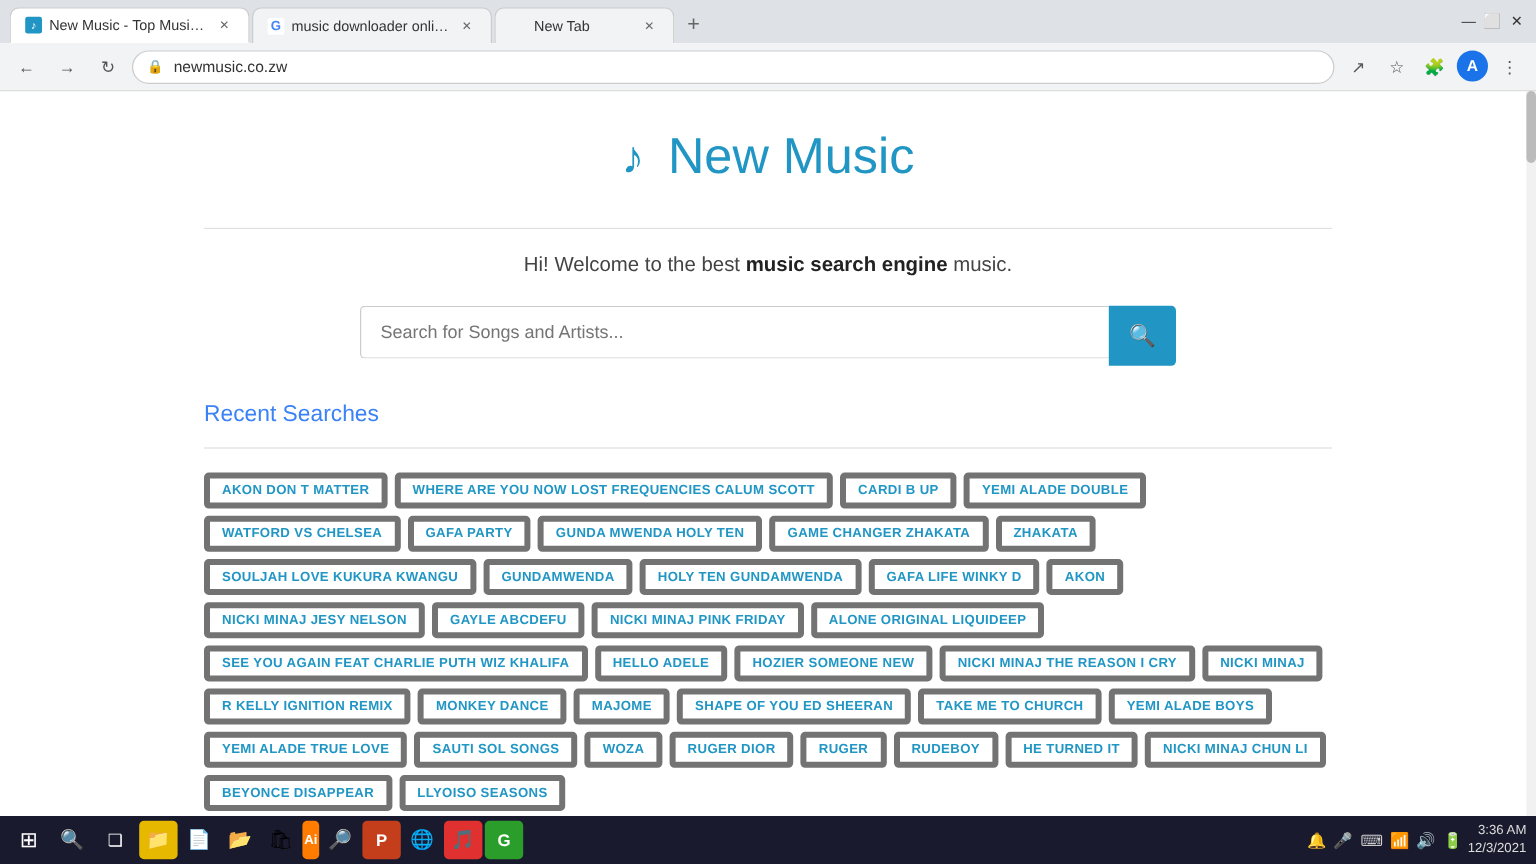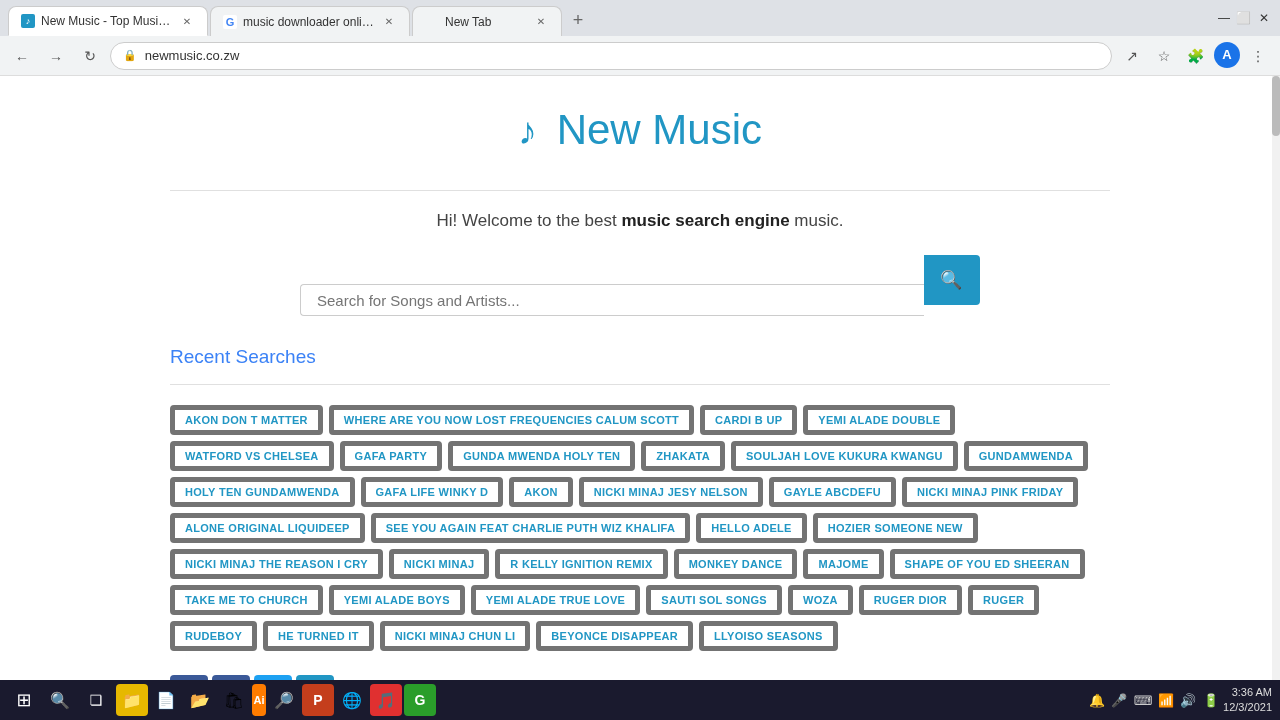--- a/index.html
+++ b/index.html
@@ -171,29 +171,28 @@
     .welcome-text strong { font-weight: 700; color: #222; }
 
     
     .search-container {
       display: flex;
       max-width: 680px;
       margin: 0 auto 30px auto;
     }
     .search-input {
       flex: 1;
-      height: 32px;
+      height: 44px;
       border: 1px solid #ccc;
       border-right: none;
       border-radius: 4px 0 0 4px;
       padding: 0 16px;
       font-size: 15px;
       color: #737373;
       outline: none;
-      margin-top: 29px;
     }
     .search-btn {
       width: 56px;
       height: 50px;
       background: #2196c4;
       border: none;
       border-radius: 0 4px 4px 0;
       color: #fff;
       font-size: 18px;
       cursor: pointer;
@@ -360,20 +359,21 @@
       <hr class="divider" style="margin-top:0;">
 
       <div class="tags-container" id="tags-container">
       <span class="tag">AKON DON T MATTER</span>
           <span class="tag">WHERE ARE YOU NOW LOST FREQUENCIES CALUM SCOTT</span>
           <span class="tag">CARDI B UP</span>
           <span class="tag">YEMI ALADE DOUBLE</span>
           <span class="tag">WATFORD VS CHELSEA</span>
           <span class="tag">GAFA PARTY</span>
           <span class="tag">GUNDA MWENDA HOLY TEN</span>
+          <span class="tag">GAME CHANGER ZHAKATA</span>
           <span class="tag">ZHAKATA</span>
           <span class="tag">SOULJAH LOVE KUKURA KWANGU</span>
           <span class="tag">GUNDAMWENDA</span>
           <span class="tag">HOLY TEN GUNDAMWENDA</span>
           <span class="tag">GAFA LIFE WINKY D</span>
           <span class="tag">AKON</span>
           <span class="tag">NICKI MINAJ JESY NELSON</span>
           <span class="tag">GAYLE ABCDEFU</span>
           <span class="tag">NICKI MINAJ PINK FRIDAY</span>
           <span class="tag">ALONE ORIGINAL LIQUIDEEP</span>

